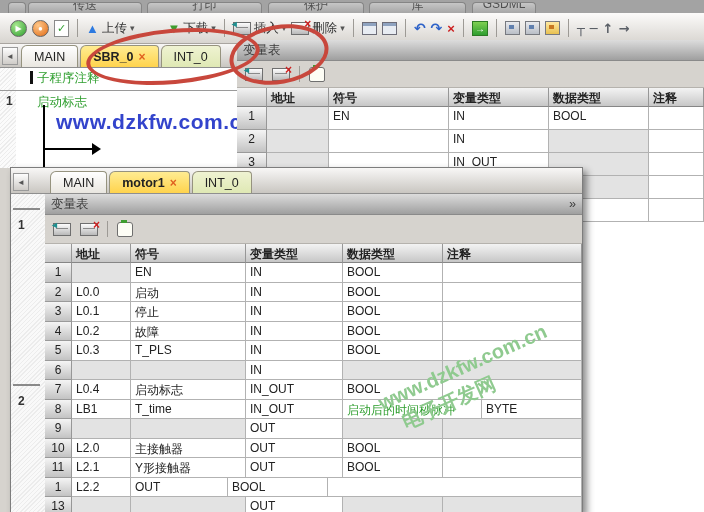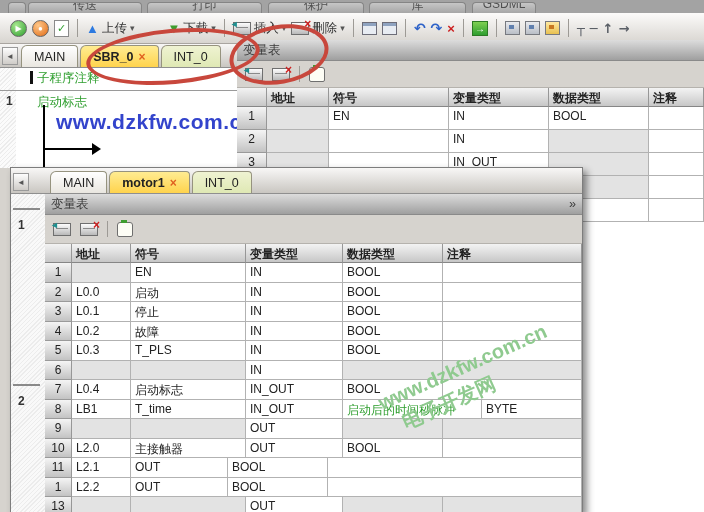--- a/index.html
+++ b/index.html
@@ -410,20 +410,21 @@
             <div class="td c0 rownum">10</div>
             <div class="td c1">L2.0</div>
             <div class="td c2">主接触器</div>
             <div class="td c3">OUT</div>
             <div class="td c4">BOOL</div>
             <div class="td c5"></div>
           </div>
           <div class="tr">
             <div class="td c0 rownum">11</div>
             <div class="td c1">L2.1</div>
+            <div class="td c2">Y形接触器</div>
             <div class="td c3">OUT</div>
             <div class="td c4">BOOL</div>
             <div class="td c5"></div>
           </div>
           <div class="tr">
             <div class="td c0 rownum">1</div>
             <div class="td c1">L2.2</div>
             <div class="td c3">OUT</div>
             <div class="td c4">BOOL</div>
             <div class="td c5"></div>

